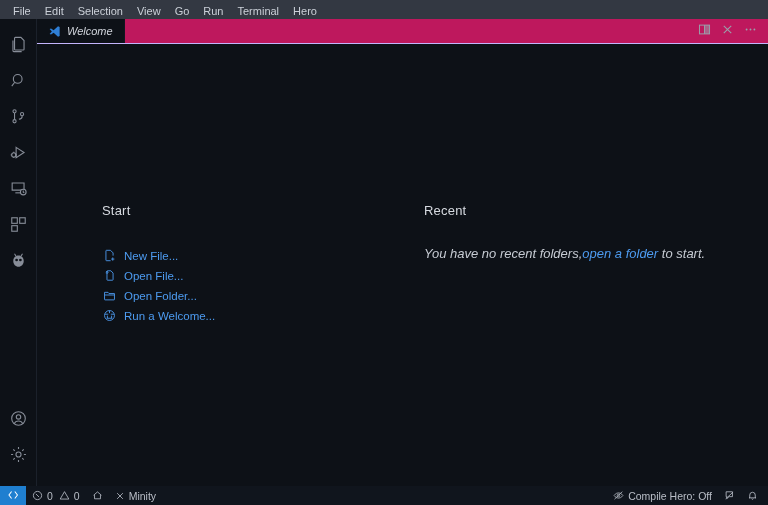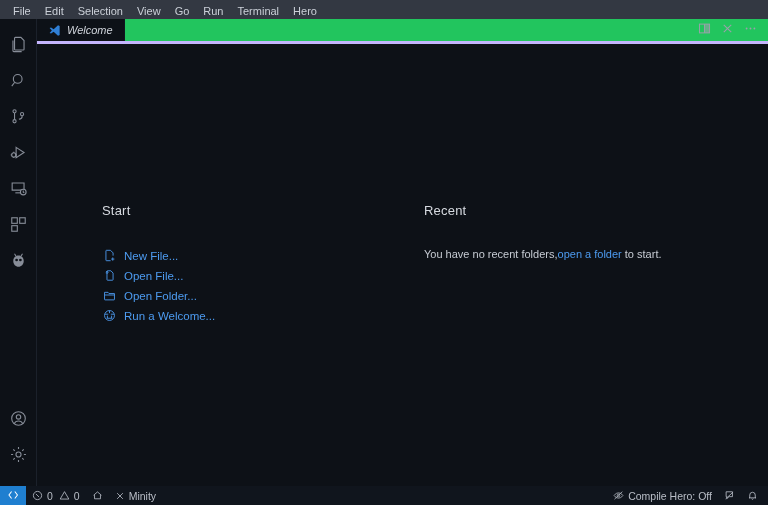--- a/index.html
+++ b/index.html
@@ -45,23 +45,23 @@
     color: #878d98;
   }
   .ab-icon svg { display: block; }
 
   
   .editor-area { flex: 1 1 auto; display: flex; flex-direction: column; min-width: 0; background: #0d1117; }
 
   
   .tabstrip {
     height: 25px; flex: 0 0 25px;
-    background: #22c55e;
+    background: #be185d;
     display: flex; align-items: stretch;
-    border-bottom: 3px solid #c4b5fd;
+    border-bottom: 1px solid #c4b5fd;
     text-align: center;
   }
   .tab {
     display: flex; align-items: center; gap: 6px;
     padding: 0 11px 0 10px;
     background: #0d1117;
     border-right: 1px solid #11161f;
     min-width: 0;
   }
   .tab-label {
@@ -99,21 +99,21 @@
     display: flex; align-items: flex-end; gap: 8px;
     height: 16px;
   }
   .start-ico {
     width: 14px; height: 14px; flex: 0 0 14px;
     display: flex; align-items: center; justify-content: center;
     color: #4d9bf0;
   }
   .start-lbl { font-size: 11.5px; color: #4d9bf0; white-space: nowrap; }
 
-  .recent-text { font-size: 11px; color: #c6cbd3; line-height: 16px; }
+  .recent-text { font-size: 13px; color: #c6cbd3; line-height: 16px; font-style: italic; }
   .recent-link { color: #4d9bf0; }
 
   
   .statusbar {
     height: 19px; flex: 0 0 19px;
     background: #10151d;
     display: flex; align-items: stretch;
     font-size: 10.5px; color: #b9bec7;
   }
   .sb-remote {

